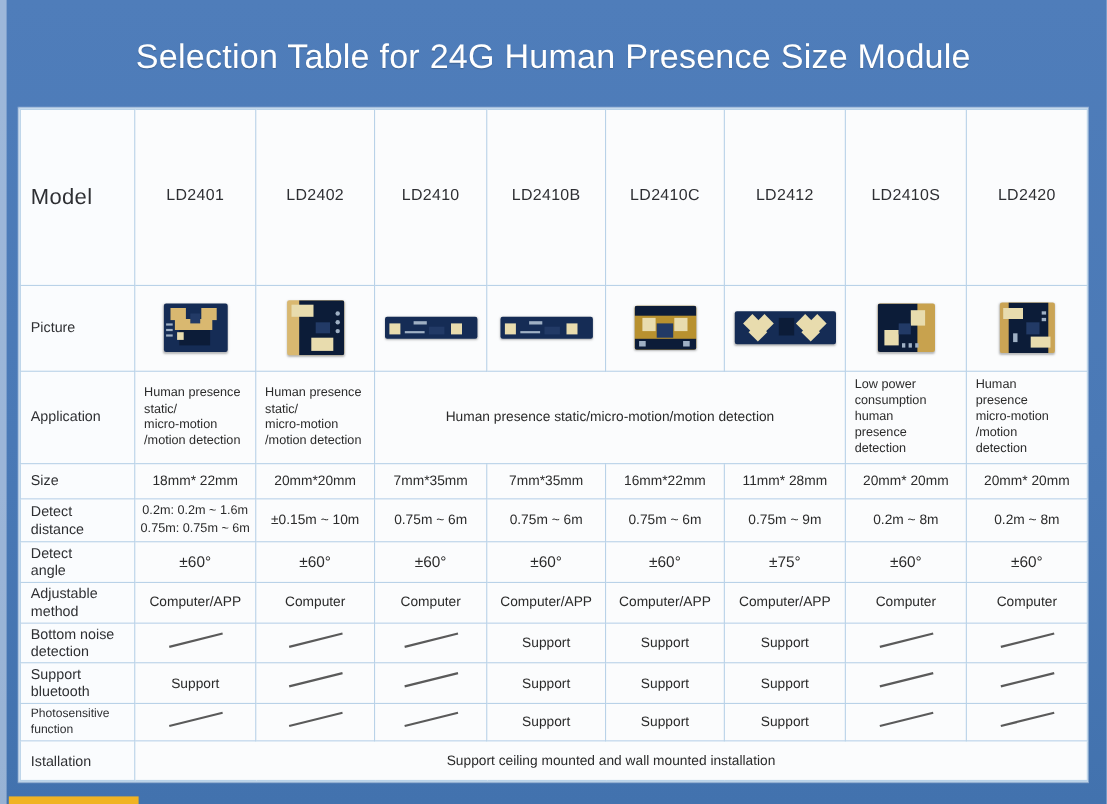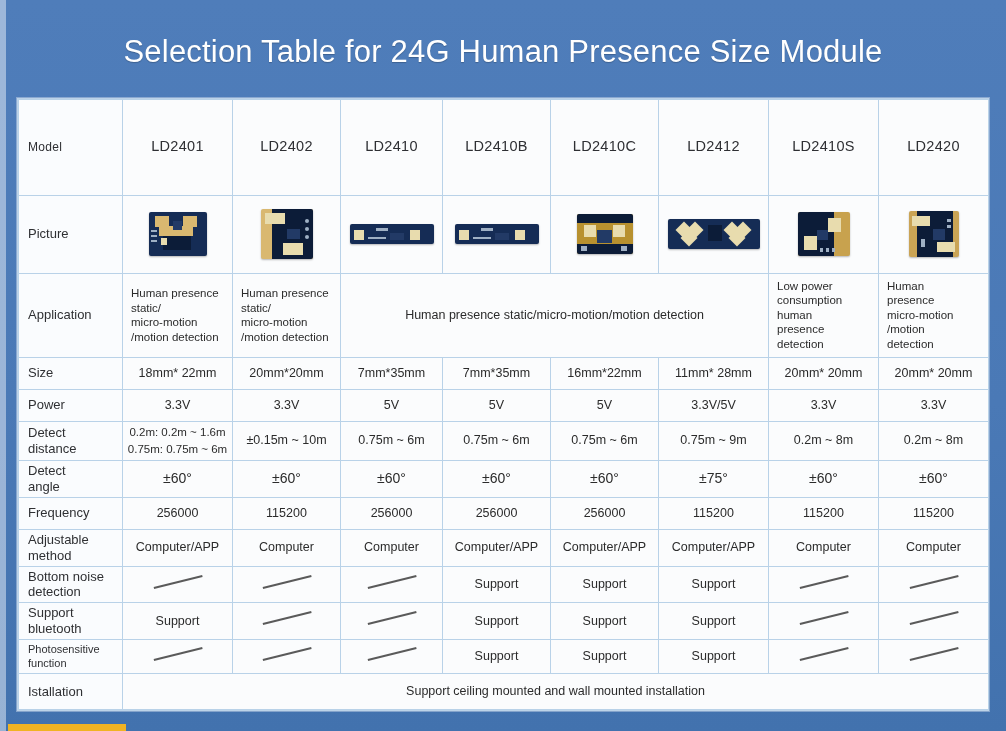--- a/index.html
+++ b/index.html
@@ -63,21 +63,21 @@
     font-size:13px;
     color:#2f3033;
     background:#fafcfe;
   }
   td.lbl.small{font-size:11px;}
   td.hdr{
     font-size:14.5px;
     color:#2e2f33;
     letter-spacing:.3px;
   }
-  td.hdr.lbl{font-size:12px;}
+  td.hdr.lbl{font-size:20px;}
   .multi{white-space:pre-line;text-align:left;padding-left:8px;font-size:11.5px;line-height:1.26;}
   .two-line{white-space:pre-line;line-height:1.5;font-size:11.5px;}
 
   
   .slash{
     display:inline-block;width:52px;height:16px;position:relative;
   }
   .slash:after{
     content:"";position:absolute;left:2px;bottom:2px;
     width:50px;height:1.6px;background:#5a5a5a;
@@ -270,31 +270,20 @@
     <td>18mm* 22mm</td>
     <td>20mm*20mm</td>
     <td>7mm*35mm</td>
     <td>7mm*35mm</td>
     <td>16mm*22mm</td>
     <td>11mm* 28mm</td>
     <td>20mm* 20mm</td>
     <td>20mm* 20mm</td>
   </tr>
 
-  <tr style="height:32px">
-    <td class="lbl">Power</td>
-    <td>3.3V</td>
-    <td>3.3V</td>
-    <td>5V</td>
-    <td>5V</td>
-    <td>5V</td>
-    <td>3.3V/5V</td>
-    <td>3.3V</td>
-    <td>3.3V</td>
-  </tr>
 
 
   <tr style="height:38px">
     <td class="lbl" style="white-space:pre-line">Detect
 distance</td>
     <td class="two-line">0.2m: 0.2m ~ 1.6m
 0.75m: 0.75m ~ 6m</td>
     <td>±0.15m ~ 10m</td>
     <td>0.75m ~ 6m</td>
     <td>0.75m ~ 6m</td>
@@ -310,31 +299,20 @@
     <td style="font-size:14px">±60°</td>
     <td style="font-size:14px">±60°</td>
     <td style="font-size:14px">±60°</td>
     <td style="font-size:14px">±60°</td>
     <td style="font-size:14px">±60°</td>
     <td style="font-size:14px">±75°</td>
     <td style="font-size:14px">±60°</td>
     <td style="font-size:14px">±60°</td>
   </tr>
 
-  <tr style="height:32px">
-    <td class="lbl">Frequency</td>
-    <td>256000</td>
-    <td>115200</td>
-    <td>256000</td>
-    <td>256000</td>
-    <td>256000</td>
-    <td>115200</td>
-    <td>115200</td>
-    <td>115200</td>
-  </tr>
 
   <tr style="height:34px">
     <td class="lbl" style="white-space:pre-line">Adjustable
 method</td>
     <td>Computer/APP</td>
     <td>Computer</td>
     <td>Computer</td>
     <td>Computer/APP</td>
     <td>Computer/APP</td>
     <td>Computer/APP</td>

